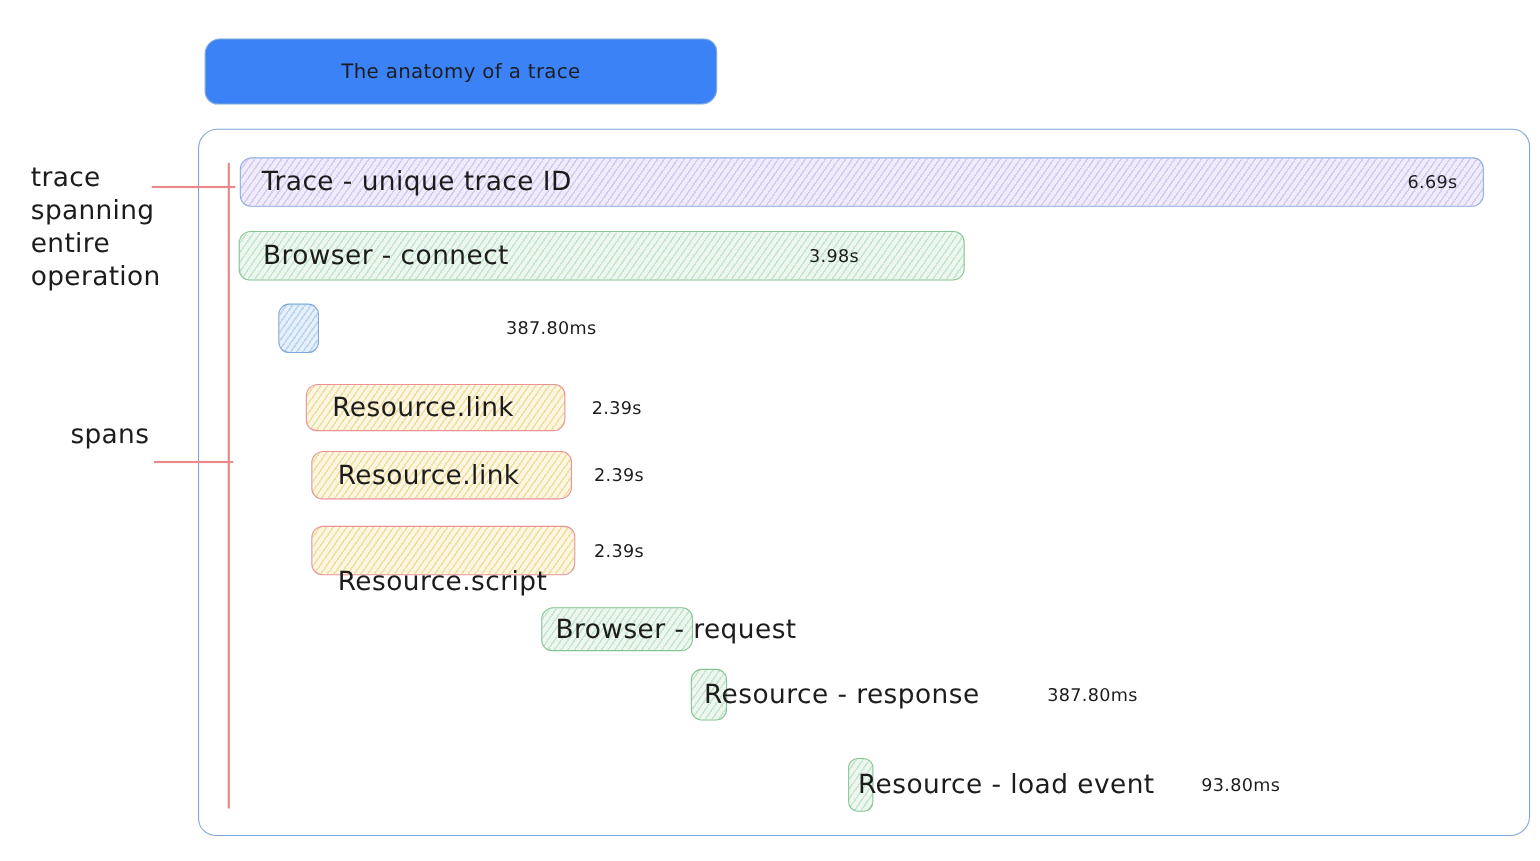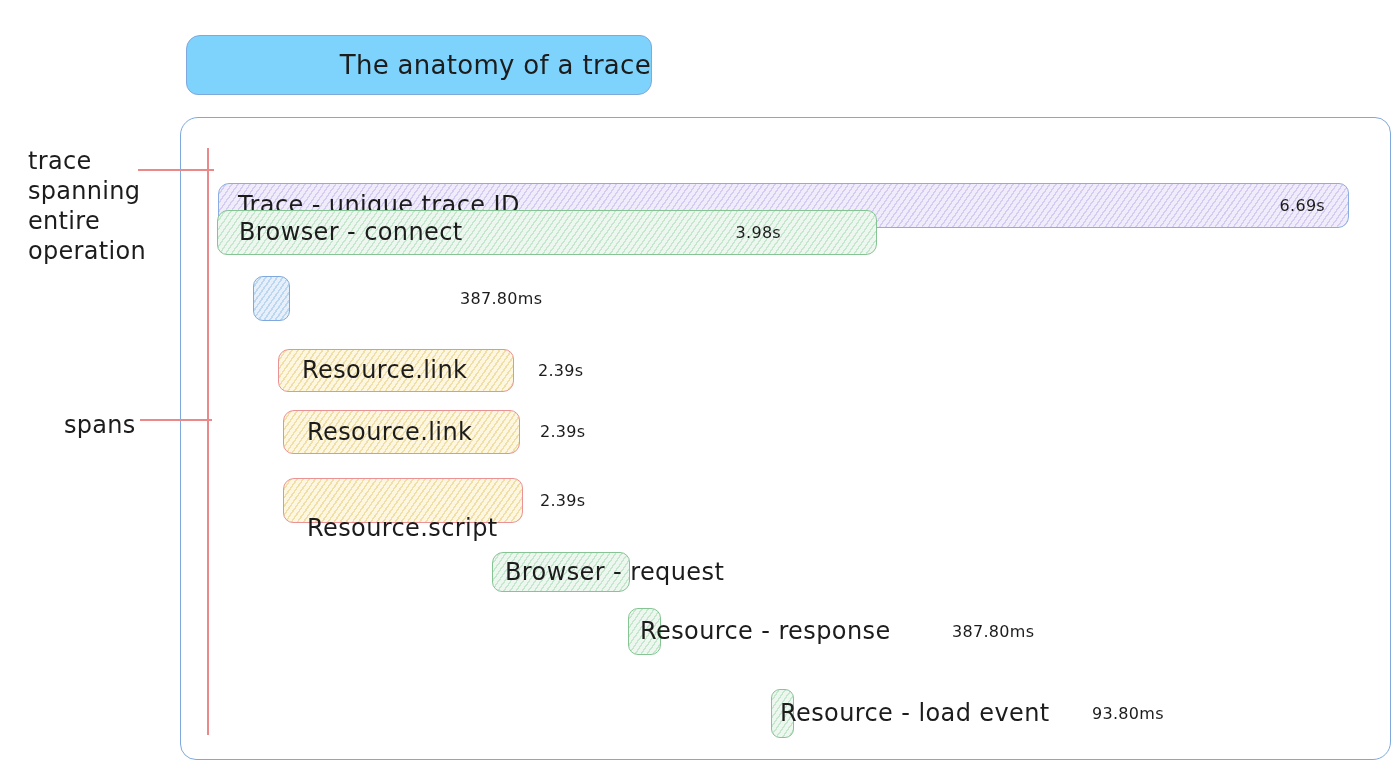--- a/index.html
+++ b/index.html
@@ -5,22 +5,22 @@
   html,body{margin:0;padding:0;}
   body{
     width:1400px;height:783px;position:relative;background:#ffffff;
     font-family:"DejaVu Sans","Liberation Sans",sans-serif;
     color:var(--ink,#1c1c1c);overflow:hidden;
   }
   
   .title-box{
     position:absolute;left:186px;top:35px;width:464px;height:58px;
     border:1.8px solid var(--outline_blue);border-radius:14px 12px 14px 12px;
-    display:flex;align-items:center;justify-content:flex-end;
-    font-size:26px;letter-spacing:.3px;background:#7dd3fc;
+    display:flex;align-items:center;justify-content:center;
+    font-size:18px;letter-spacing:.3px;background:#3b82f6;
   }
   
   .diagram-frame{
     position:absolute;left:180px;top:117px;width:1209px;height:641px;
     border:1.8px solid var(--outline_blue);border-radius:18px 16px 18px 16px;
     background:#fff;
   }
   
   .red-line{position:absolute;background:var(--annotation_red);}
   .note{position:absolute;font-size:24px;letter-spacing:.3px;line-height:30px;}
@@ -57,28 +57,28 @@
 <div class="diagram-frame"></div>
 
 <div class="note" style="left:28px;top:146px;">
   <div>trace</div>
   <div>spanning</div>
   <div>entire</div>
   <div>operation</div>
 </div>
 <div class="red-line" style="left:138px;top:169px;width:76px;height:2px;"></div>
 
-<div class="note" style="left:64px;top:410px;">
+<div class="note" style="left:64px;top:380px;">
   <span>spans</span>
 </div>
 <div class="red-line" style="left:140px;top:419px;width:72px;height:2px;"></div>
 
 <div class="red-line" style="left:207px;top:148px;width:2px;height:587px;"></div>
 
-<div class="row" style="left:218px;top:143px;width:1131px;height:50px;margin-top:40px;">
+<div class="row" style="left:218px;top:143px;width:1131px;height:50px;">
   <div class="box fill-purple" style="width:1131px;height:45px;"></div>
   <span class="lbl" style="left:20px;line-height:45px;">Trace - unique trace ID</span>
   <span class="dur" style="right:24px;line-height:45px;">6.69s</span>
 </div>
 
 <div class="row" style="left:217px;top:210px;width:584px;height:45px;">
   <div class="box fill-green" style="width:660px;height:45px;"></div>
   <span class="lbl" style="left:22px;line-height:45px;">Browser - connect</span>
   <span class="dur" style="right:20px;line-height:45px;">3.98s</span>
 </div>

